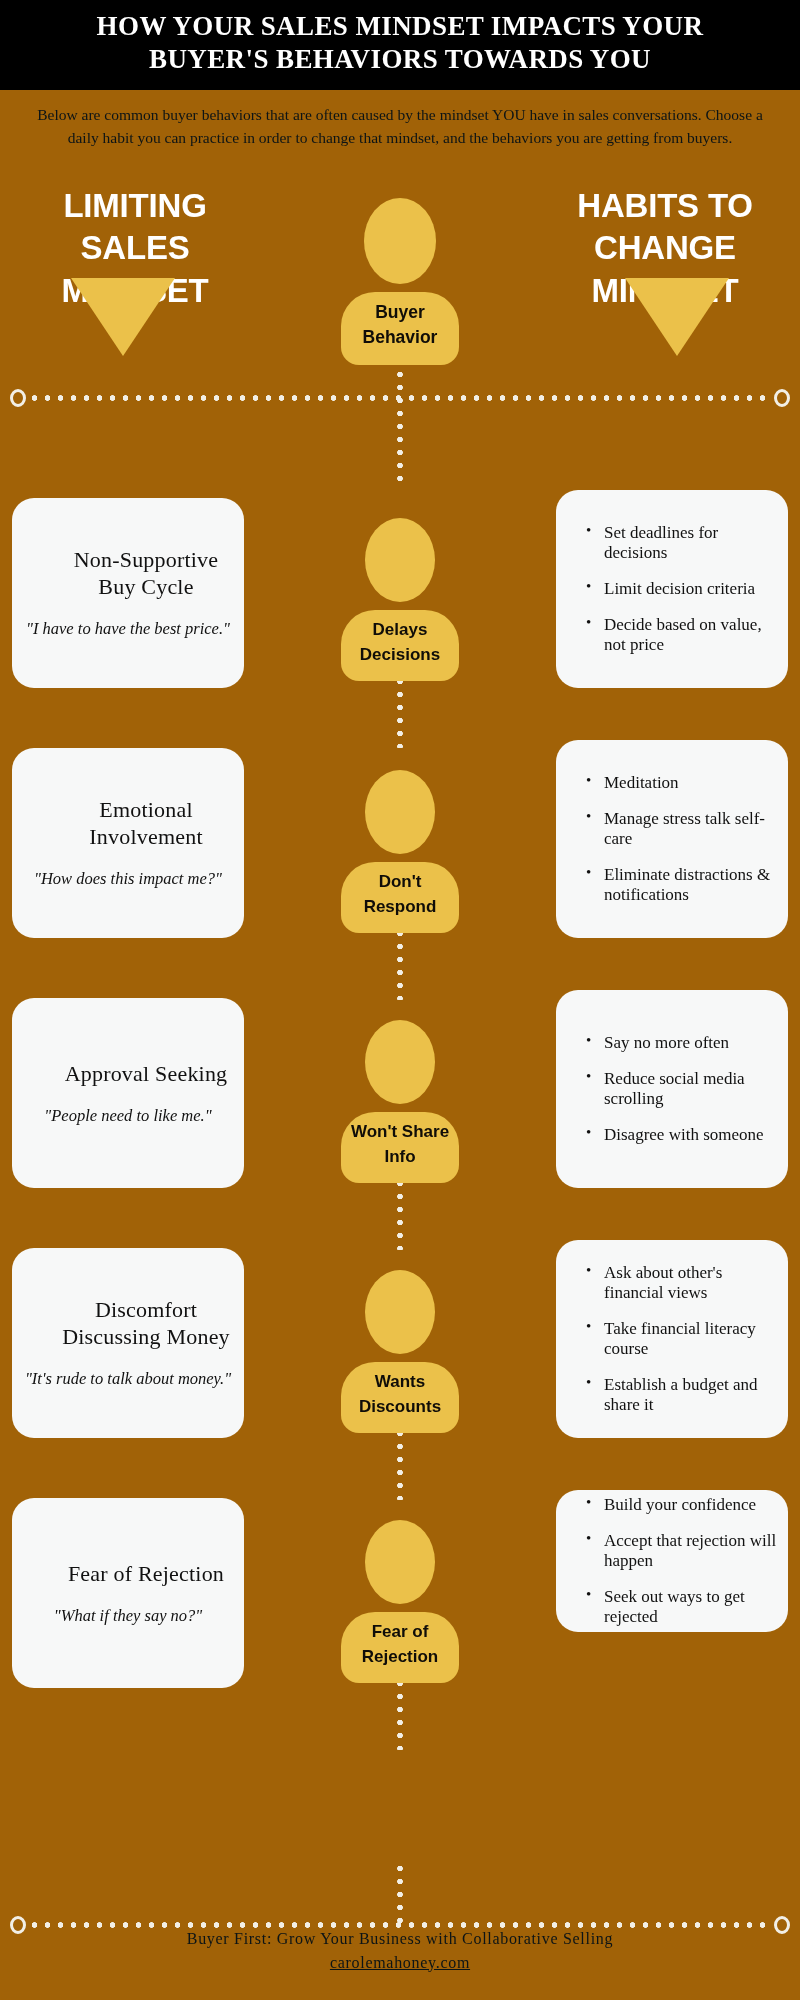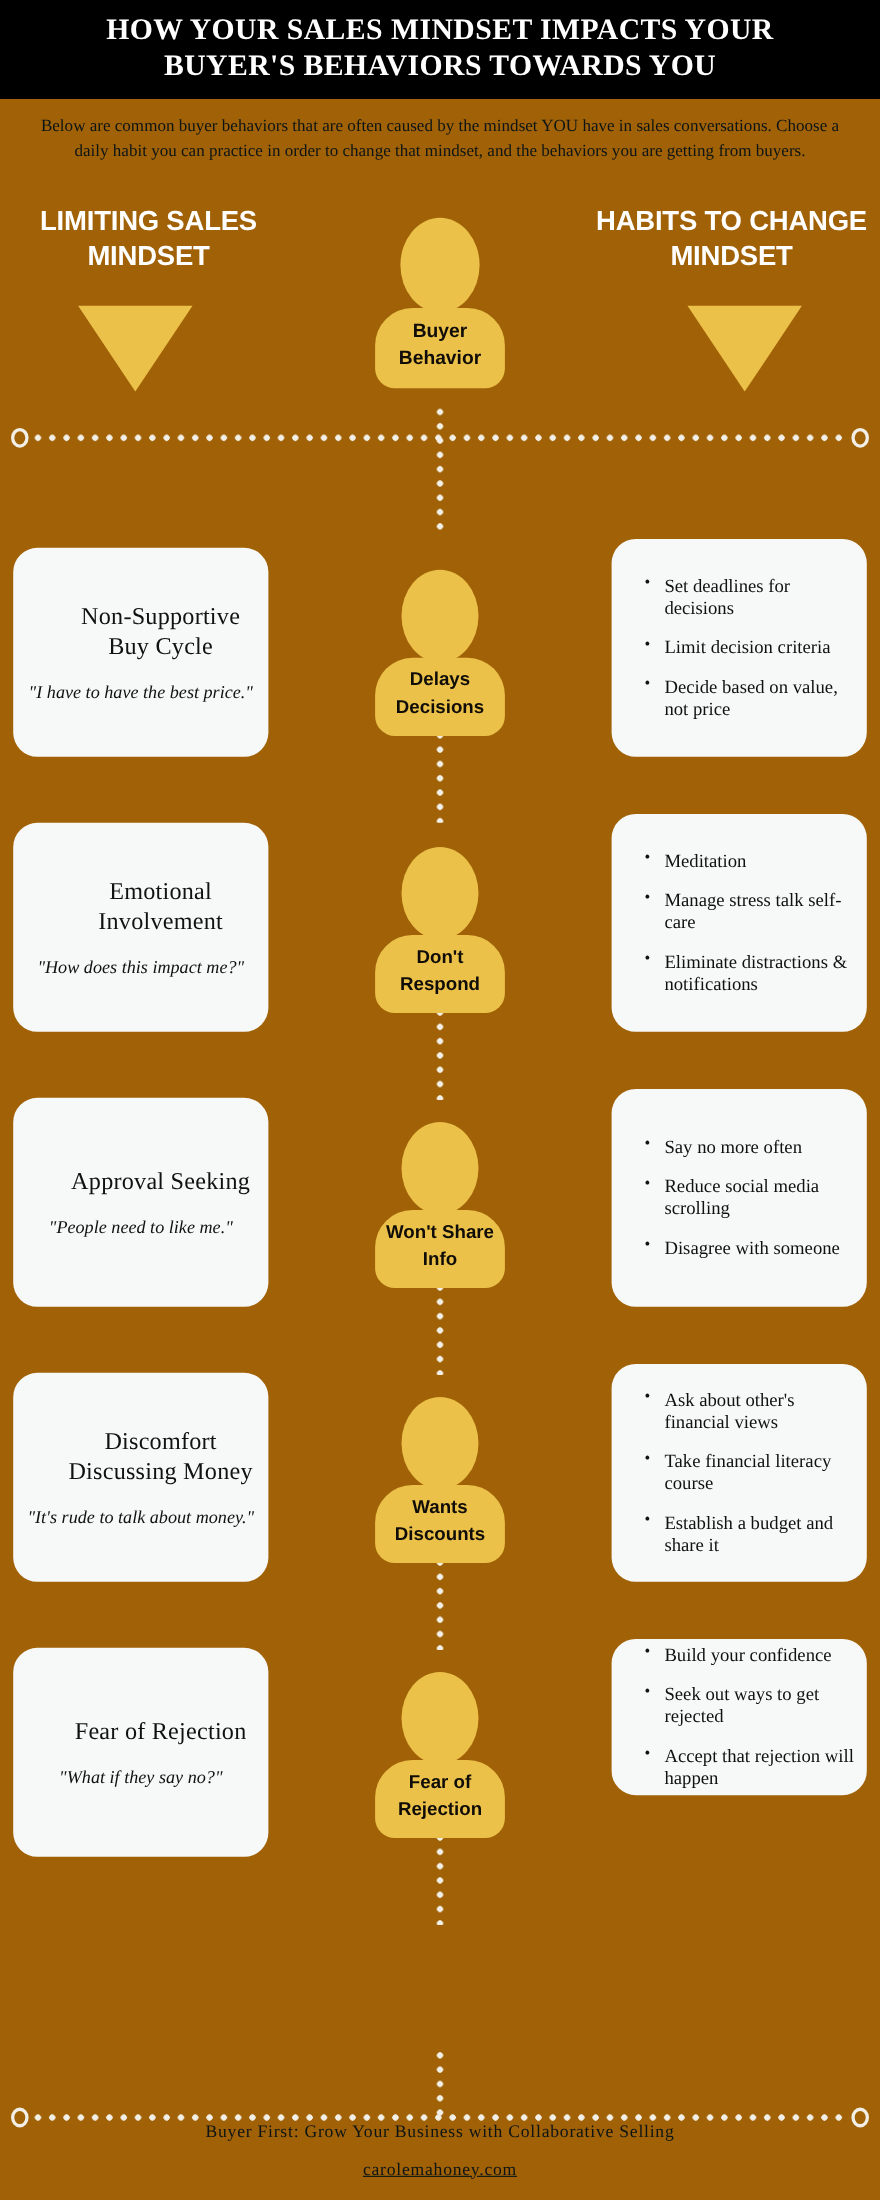--- a/index.html
+++ b/index.html
@@ -47,21 +47,21 @@
     position: relative;
     height: 92px;
     margin-top: 24px;
   }
   .col-head {
     position: absolute;
     top: 0;
     color: #ffffff;
     font-family: "Liberation Sans", sans-serif;
     font-weight: bold;
-    font-size: 25px;
+    font-size: 33px;
     line-height: 1.28;
     text-align: center;
     letter-spacing: -0.2px;
   }
   .col-head.left  { left: 10px;  width: 250px; }
   .col-head.right { right: 10px; width: 250px; }
 
   
   .rail {
     position: absolute;
@@ -118,20 +118,21 @@
   .tri.right { right: 71px; top: 278px; }
 
   
   .node {
     position: absolute;
     left: 277px;
     width: 246px;
     display: flex;
     flex-direction: column;
     align-items: center;
+    gap: 12px;
   }
   .node .bubble {
     width: 70px;
     height: 84px;
     background: #ebc14a;
     border-radius: 50%;
   }
   .node .plaque {
     margin-top: -4px;
     min-width: 104px;
@@ -220,21 +221,21 @@
   }
   .footer .tagline {
     color: #0c1416;
     font-family: "Liberation Serif", serif;
     font-size: 16px;
     letter-spacing: 0.7px;
     line-height: 1.35;
   }
   .footer .site {
     display: inline-block;
-    margin-top: 14px;
+    margin-top: 4px;
     color: #0c1416;
     font-family: "Liberation Serif", serif;
     font-size: 16px;
     letter-spacing: 0.7px;
     text-decoration: underline;
   }
 </style>
 </head>
 <body>
 
@@ -356,22 +357,22 @@
   <div class="row" style="top:1498px; height:190px">
     <div class="card left" style="top:0; height:190px">
       <div class="inner">
         <div class="mindset-title">Fear of Rejection</div>
         <div class="mindset-quote">"What if they say no?"</div>
       </div>
     </div>
     <div class="card right" style="top:-8px; height:142px">
       <ul>
         <li>Build your confidence</li>
+        <li>Accept that rejection will happen</li>
         <li>Seek out ways to get rejected</li>
-        <li>Accept that rejection will happen</li>
       </ul>
     </div>
   </div>
   <div class="node" style="top:1520px">
     <div class="bubble"></div>
     <div class="plaque">Fear of Rejection</div>
   </div>
 
   <div class="rail rail-bottom">
     <span class="end-dot l"></span>

